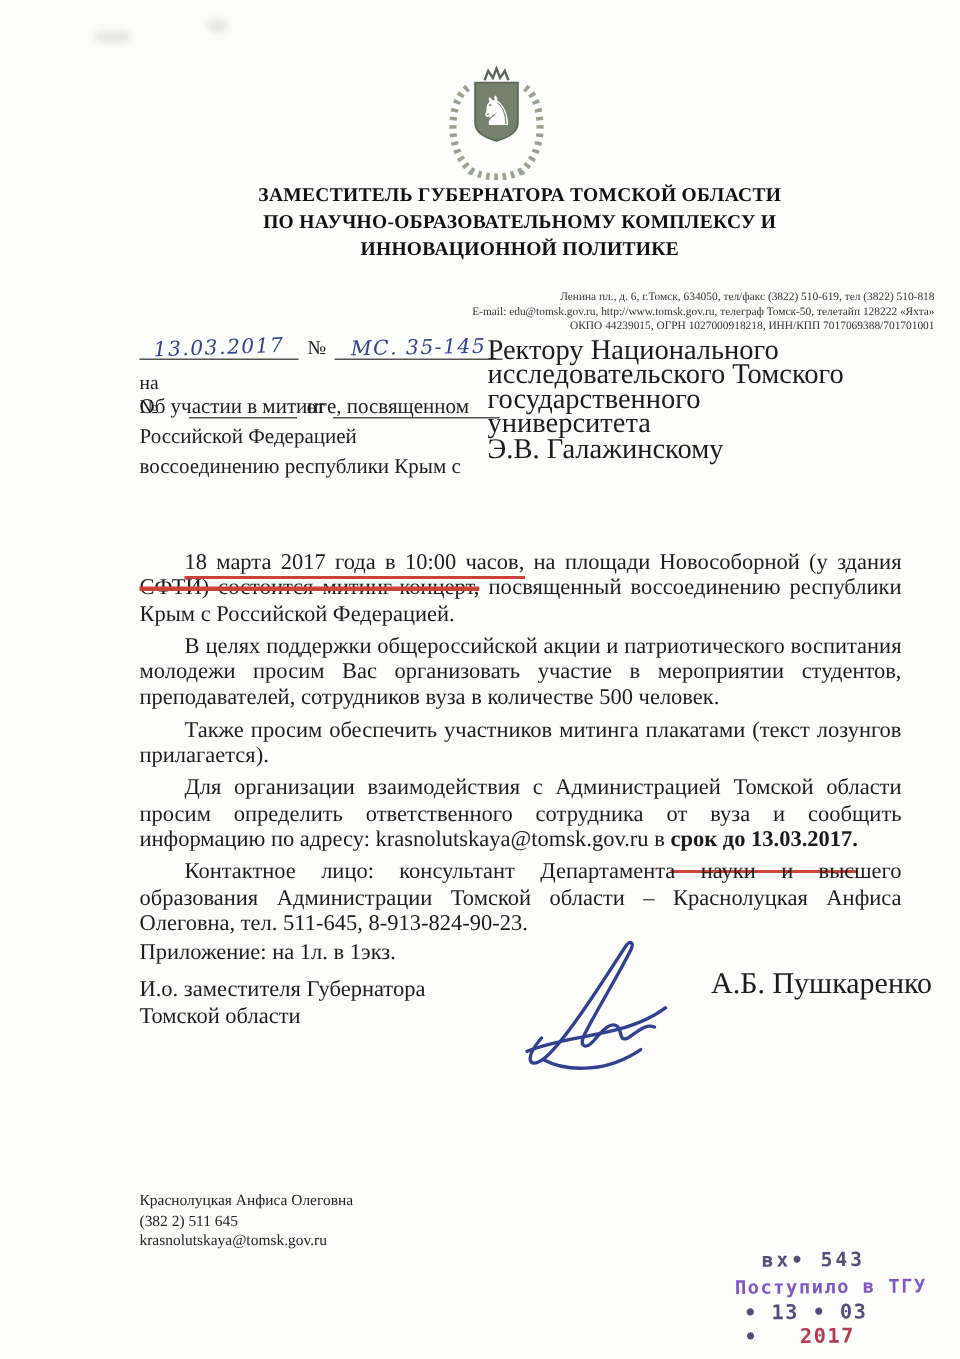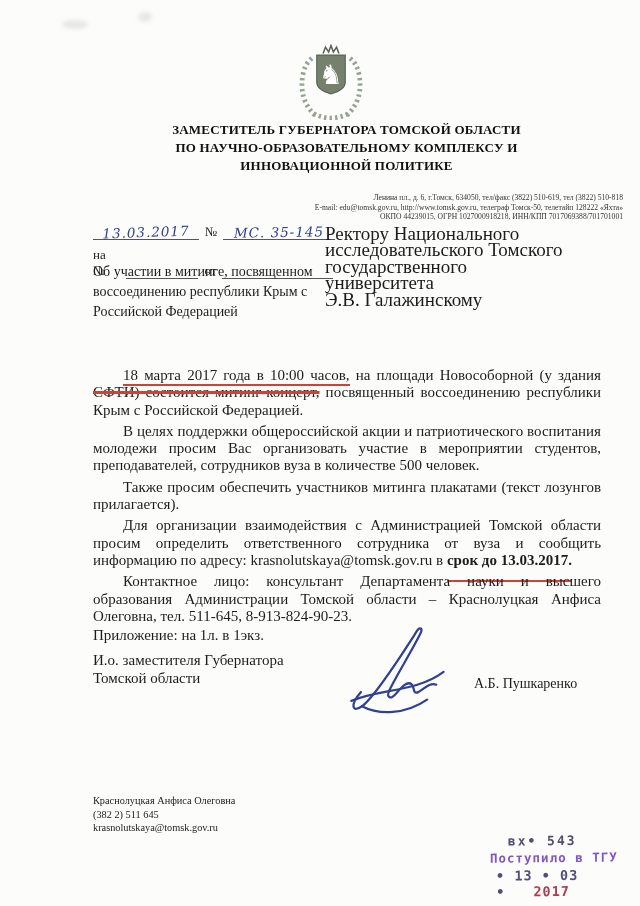--- a/index.html
+++ b/index.html
@@ -41,21 +41,21 @@
   .body-text{position:absolute;left:93px;top:367px;width:508px;
     font-size:15px;line-height:17.3px;text-align:justify;}
   .body-text p{margin:0 0 4px 0;text-indent:30px;}
   .red-underline{border-bottom:2.5px solid var(--mark-red);padding-bottom:1px;}
   .red-strike{text-decoration:line-through;text-decoration-color:var(--mark-red);
     text-decoration-thickness:2.5px;}
   .deadline{font-weight:bold;border-bottom:2.5px solid var(--mark-red);padding-bottom:12px;}
   .attachment{position:absolute;left:93px;top:627px;font-size:15px;}
   
   .sig-pos{position:absolute;left:93px;top:652px;font-size:15px;line-height:17.5px;}
-  .sig-name{position:absolute;left:474px;top:676px;font-size:14px;text-align:right;}
+  .sig-name{position:absolute;left:474px;top:645px;font-size:20px;text-align:right;}
   .sig-scribble{position:absolute;left:328px;top:626px;width:140px;height:92px;transform:rotate(-4deg);}
   
   .executor{position:absolute;left:93px;top:794px;font-size:10.3px;line-height:13.6px;color:#222;}
   
   .stamp{position:absolute;left:490px;top:833px;width:150px;
     font-family:"DejaVu Sans Mono", monospace;font-weight:bold;transform:rotate(-.5deg);}
   .stamp-line1{font-size:13px;letter-spacing:2px;color:var(--stamp-dark);padding-left:18px;}
   .stamp-line2{font-size:12.5px;letter-spacing:1px;color:var(--stamp-purple);margin-top:2px;}
   .stamp-line3{font-size:13.5px;letter-spacing:1px;color:var(--stamp-dark);margin-top:2px;padding-left:6px;}
   .stamp-year{color:var(--year-red);margin-left:28px;}
@@ -105,22 +105,22 @@
     <div class="ref-row ref-row2">
       <span>на №</span>
       <span class="blank" style="width:76px;"></span>
       <span>от</span>
       <span class="blank" style="width:116px;"></span>
     </div>
   </div>
 
   <div class="subject">
     <div>Об участии в митинге, посвященном</div>
+    <div>Российской Федерацией</div>
     <div>воссоединению республики Крым с</div>
-    <div>Российской Федерацией</div>
   </div>
 
   <div class="recipient">
     <div>Ректору Национального</div>
     <div>исследовательского Томского</div>
     <div>государственного университета</div>
     <div class="recipient-name">Э.В. Галажинскому</div>
   </div>
 
 

